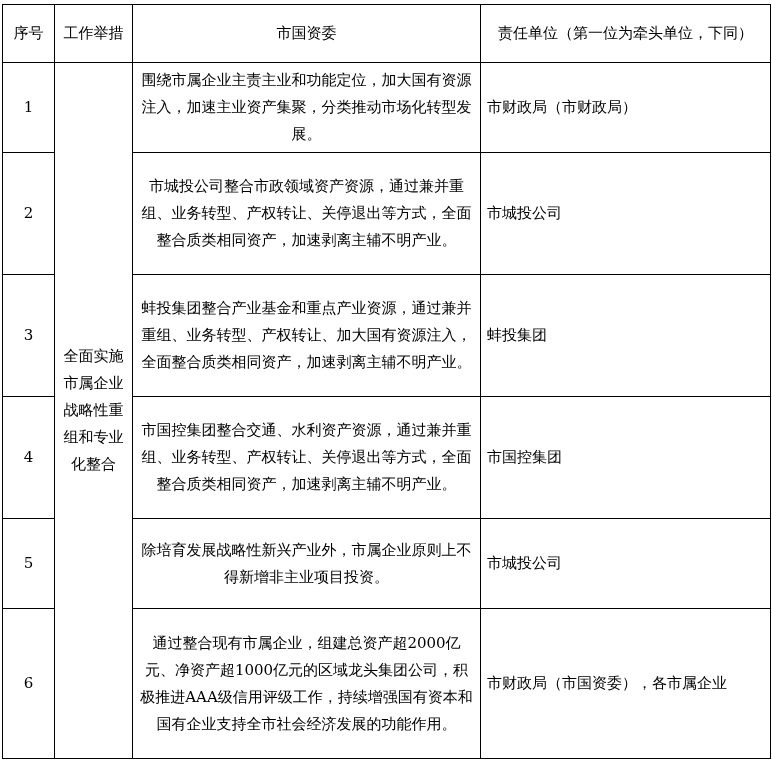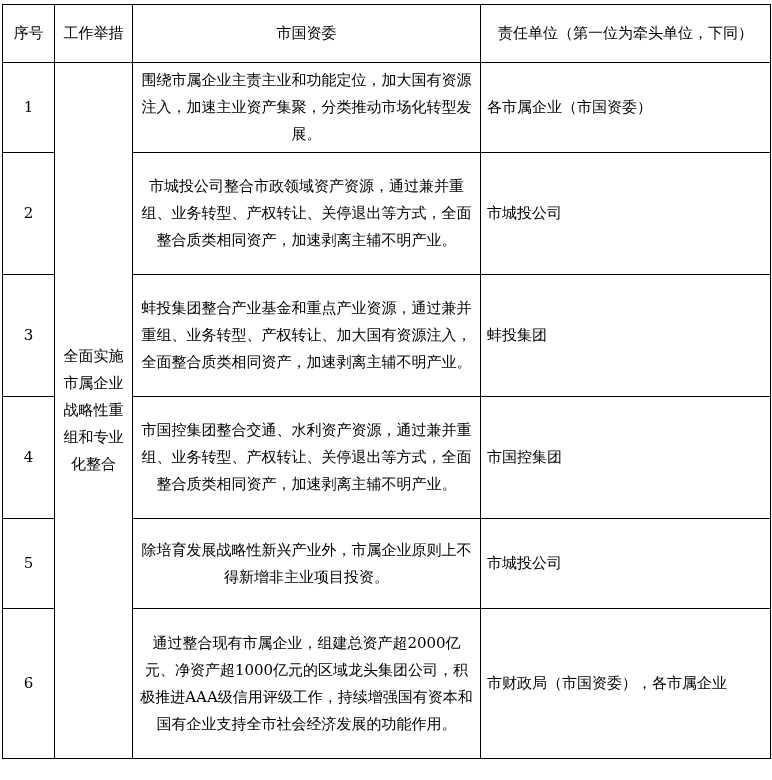--- a/index.html
+++ b/index.html
@@ -97,21 +97,21 @@
         <th class="hdr">工作举措</th>
         <th class="hdr">市国资委</th>
         <th class="hdr hdr-unit">责任单位（第一位为牵头单位，下同）</th>
       </tr>
     </thead>
     <tbody>
       <tr class="r1">
         <td class="cell-seq">1</td>
         <td class="cell-measure" rowspan="6">全面实施市属企业战略性重组和专业化整合</td>
         <td class="cell-goal">围绕市属企业主责主业和功能定位，加大国有资源注入，加速主业资产集聚，分类推动市场化转型发展。</td>
-        <td class="cell-unit">各市属企业（市国资委）</td>
+        <td class="cell-unit">市财政局（市财政局）</td>
       </tr>
       <tr class="r2">
         <td class="cell-seq">2</td>
         <td class="cell-goal">市城投公司整合市政领域资产资源，通过兼并重组、业务转型、产权转让、关停退出等方式，全面整合质类相同资产，加速剥离主辅不明产业。</td>
         <td class="cell-unit">市城投公司</td>
       </tr>
       <tr class="r3">
         <td class="cell-seq">3</td>
         <td class="cell-goal">蚌投集团整合产业基金和重点产业资源，通过兼并重组、业务转型、产权转让、加大国有资源注入，全面整合质类相同资产，加速剥离主辅不明产业。</td>
         <td class="cell-unit">蚌投集团</td>

